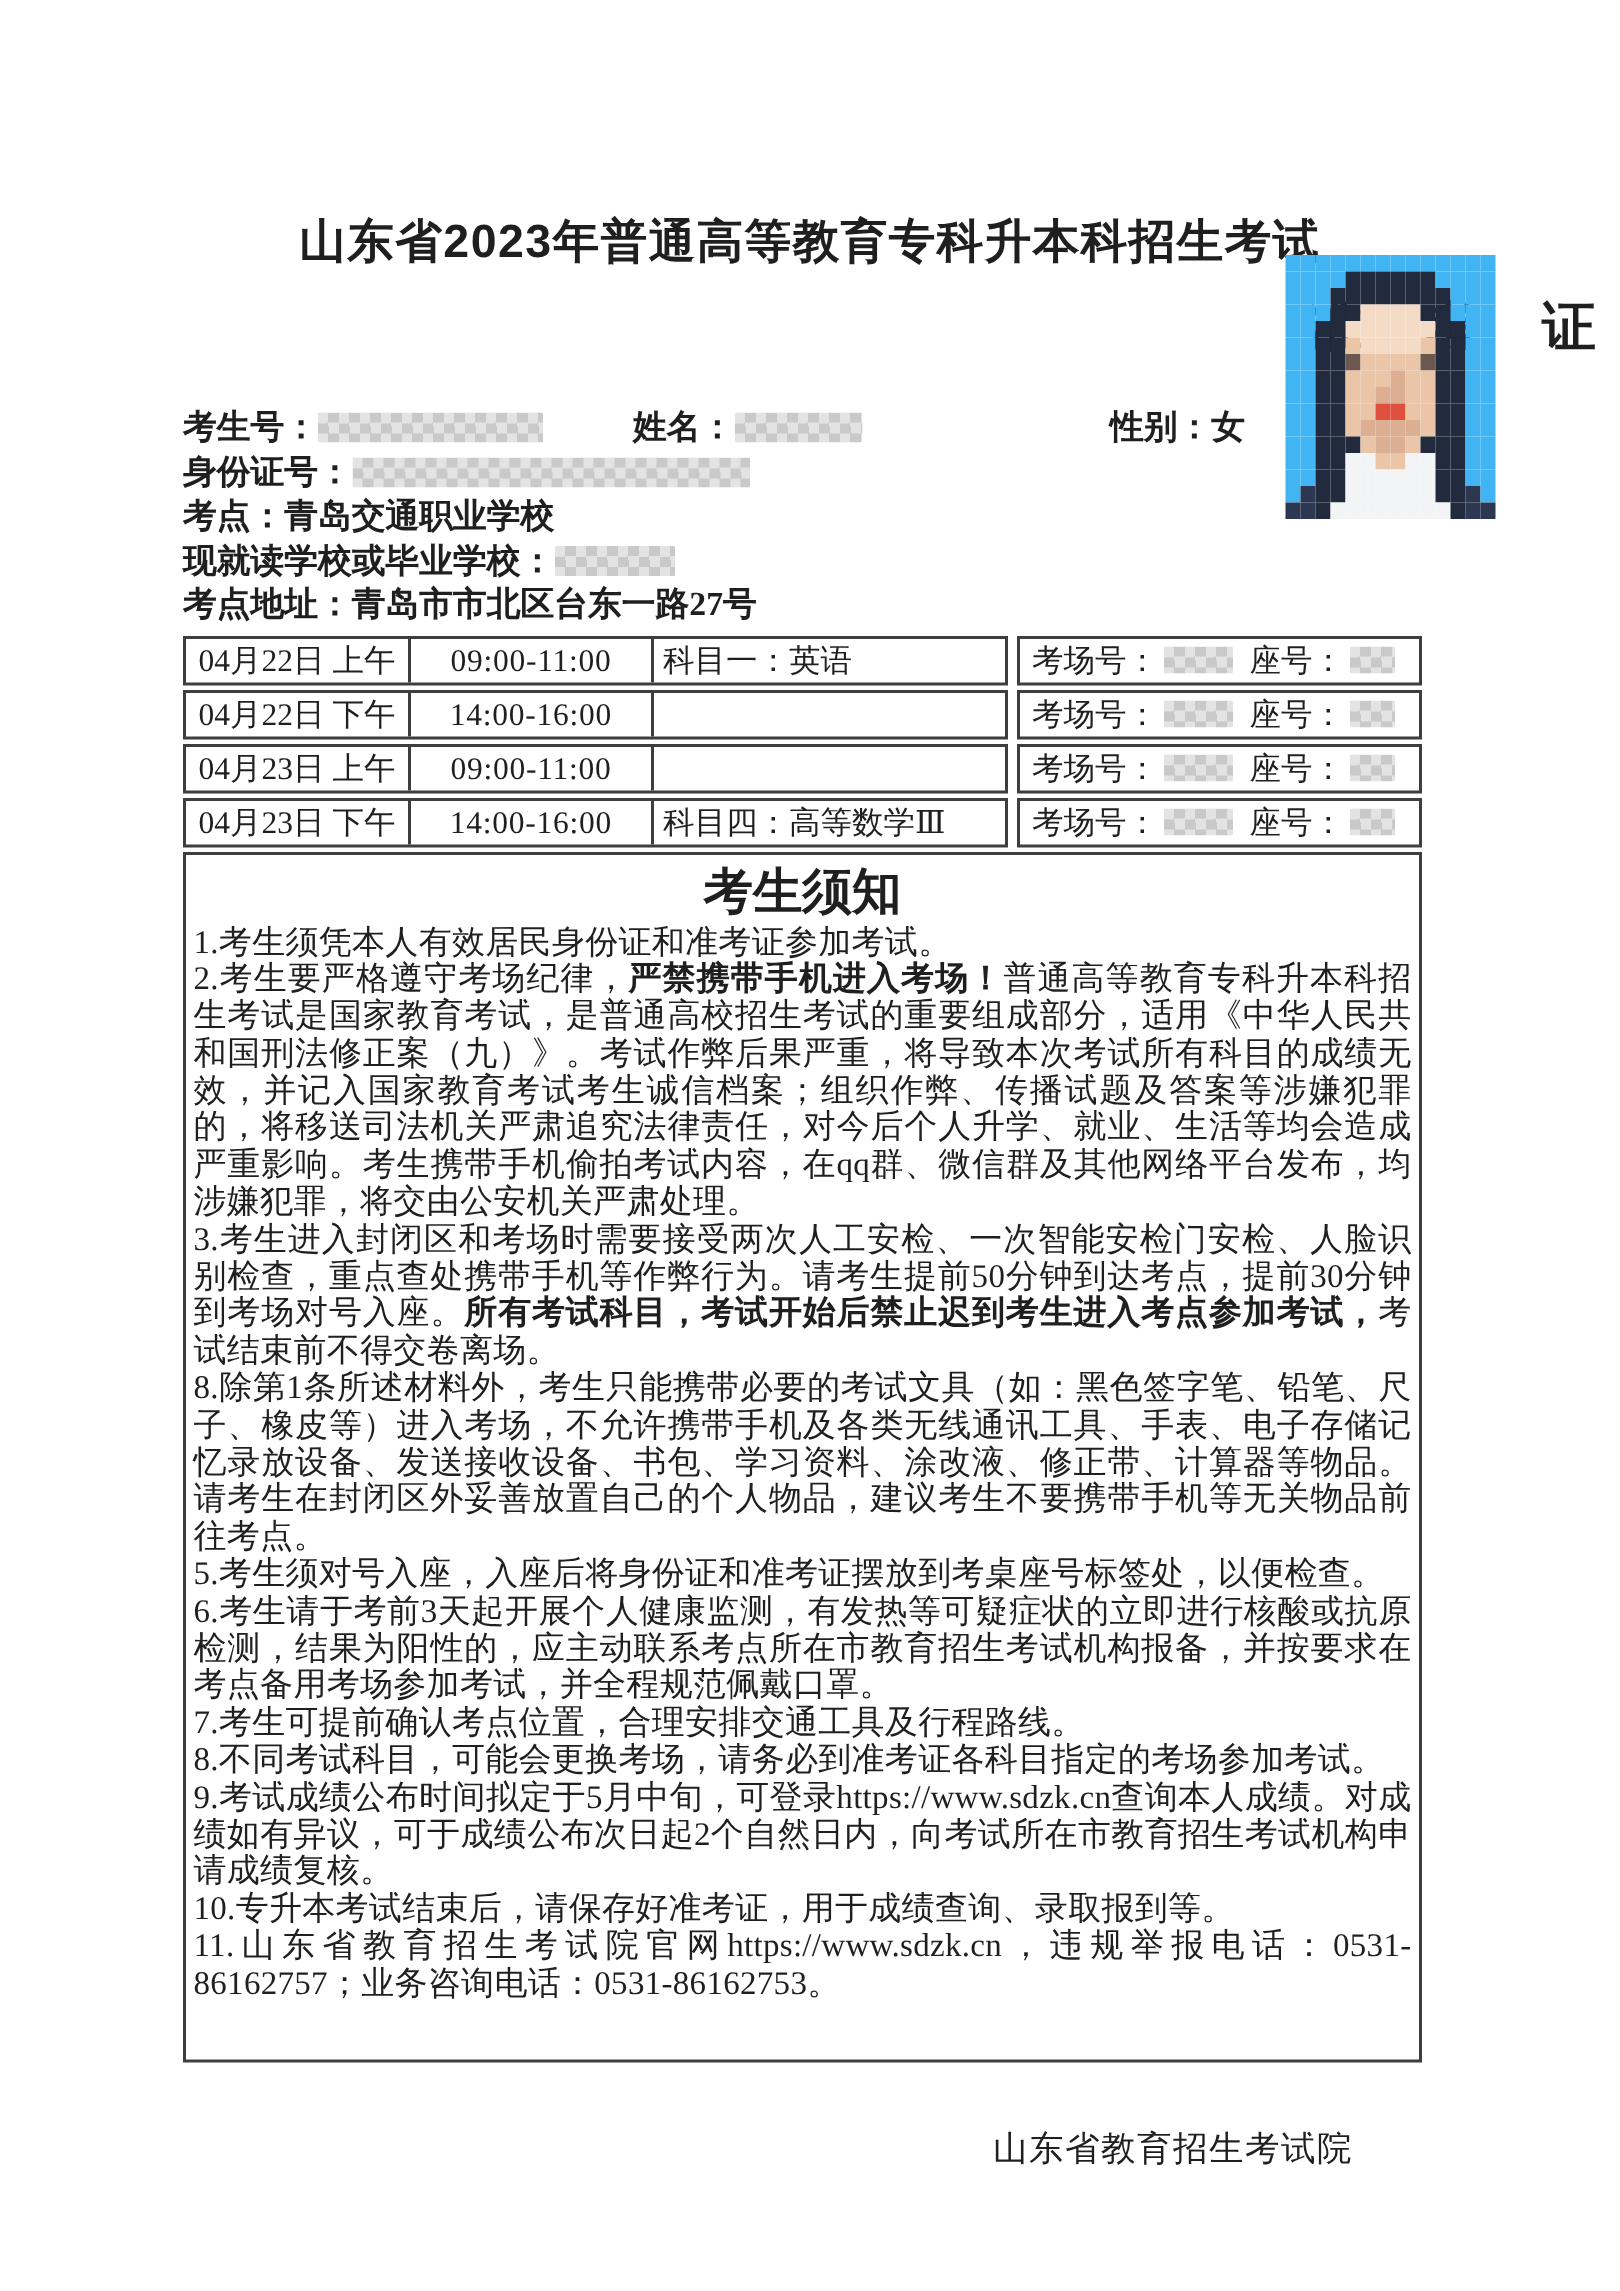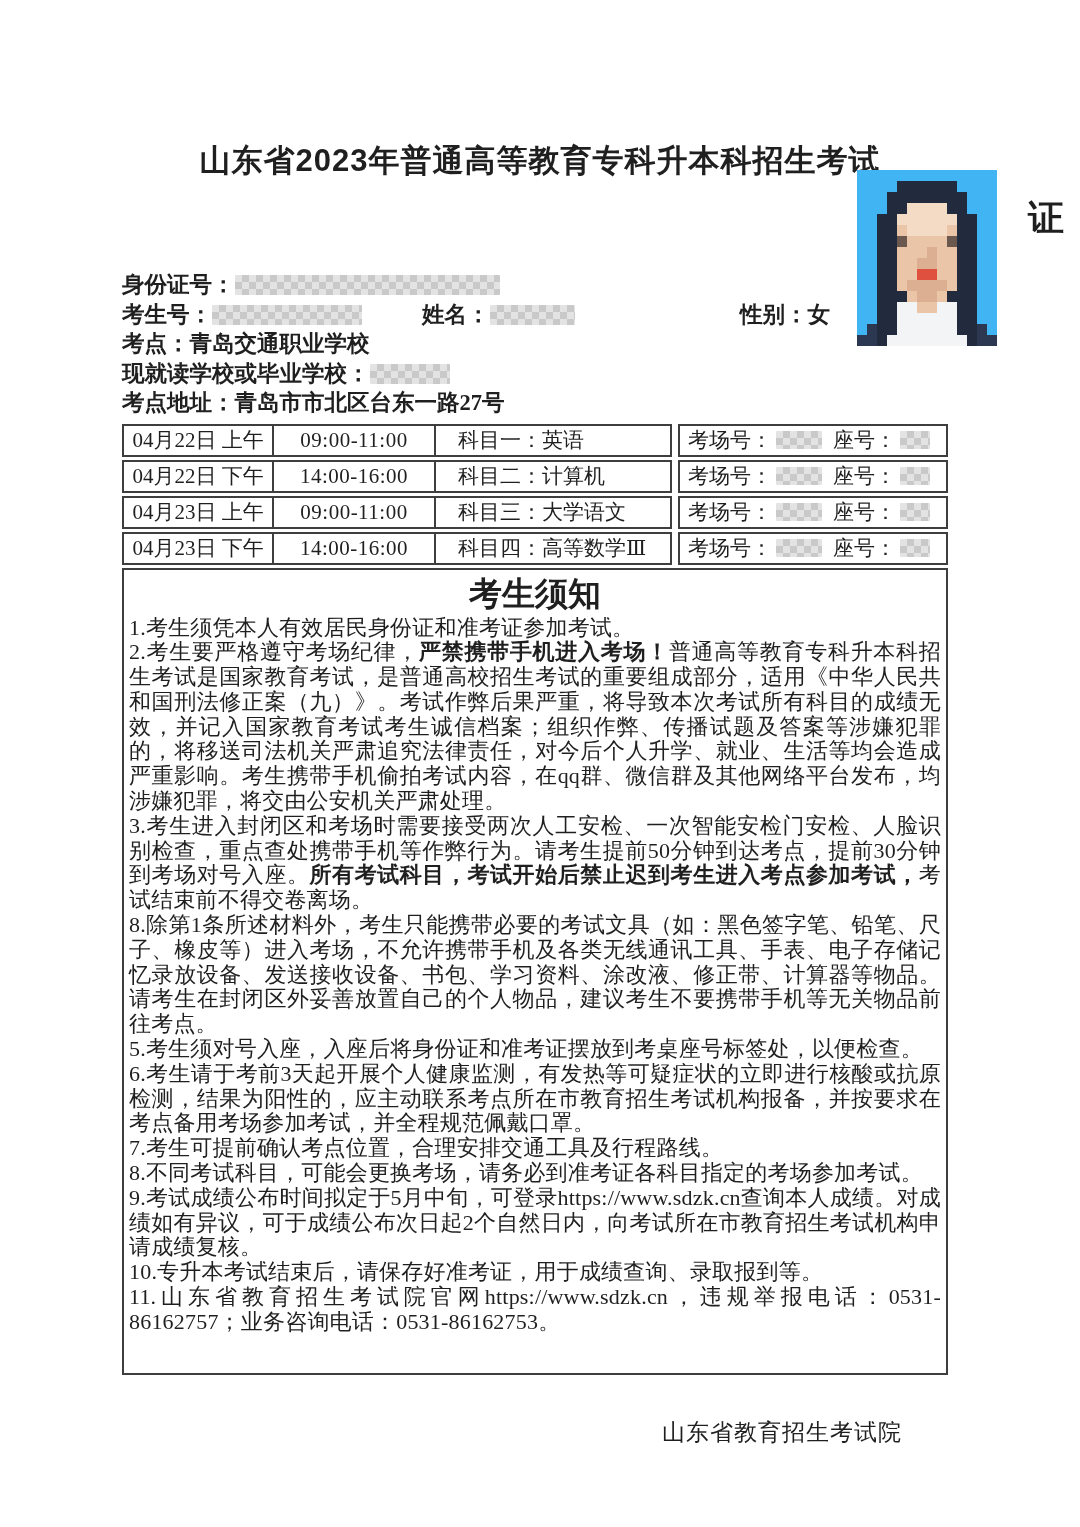--- a/index.html
+++ b/index.html
@@ -77,21 +77,20 @@
     width:160px;flex:0 0 auto;
     border-right:2px solid #3e3e3e;
     display:flex;align-items:center;justify-content:center;
     font-size:21px;letter-spacing:.5px;
   }
   .sched-subject{
     flex:1;
     display:flex;align-items:center;
     padding-left:6px;
     font-size:21px;
-    margin-left:16px;
   }
   .sched-right{
     flex:1;
     margin-left:6px;
     border:2px solid #3e3e3e;
     display:flex;align-items:center;justify-content:space-between;
     padding:0 16px 0 8px;
     font-size:21px;
   }
   .room-group,.seat-group{display:flex;align-items:center;gap:4px;}
@@ -354,25 +353,25 @@
       <div style="background: rgb(242, 244, 246);"></div>
       <div style="background: rgb(242, 244, 246);"></div>
       <div style="background: rgb(242, 244, 246);"></div>
       <div style="background: rgb(34, 43, 62);"></div>
       <div style="background: rgb(44, 55, 82);"></div>
       <div style="background: rgb(44, 55, 82);"></div>
     </div>
 
   <div class="info">
     <div class="info-line">
-      <span>身份证号：</span><span class="rd w265"></span>
-    </div>
-    <div class="info-line">
       <span>考生号：</span><span class="rd w150"></span><span class="name-group"><span>姓名：</span><span class="rd w85"></span></span>
       <span class="gender"><span>性别：</span><span>女</span></span>
+    </div>
+    <div class="info-line">
+      <span>身份证号：</span><span class="rd w265"></span>
     </div>
     <div class="info-line">
       <span>考点：</span><span>青岛交通职业学校</span>
     </div>
     <div class="info-line">
       <span>现就读学校或毕业学校：</span><span class="rd w80"></span>
     </div>
     <div class="info-line">
       <span>考点地址：</span><span>青岛市市北区台东一路27号</span>
     </div>
@@ -393,38 +392,36 @@
           <span class="seat-group">
             <span>座号：</span>
             <span class="rd rd-sm wseat"></span>
           </span>
         </div>
       </div>
       <div class="sched-row">
         <div class="sched-left">
           <div class="sched-date">04月22日 下午</div>
           <div class="sched-time">14:00-16:00</div>
-          <div class="sched-subject">科目二：计算机</div>
         </div>
         <div class="sched-right">
           <span class="room-group">
             <span>考场号：</span>
             <span class="rd rd-sm wroom"></span>
           </span>
           <span class="seat-group">
             <span>座号：</span>
             <span class="rd rd-sm wseat"></span>
           </span>
         </div>
       </div>
       <div class="sched-row">
         <div class="sched-left">
           <div class="sched-date">04月23日 上午</div>
           <div class="sched-time">09:00-11:00</div>
-          <div class="sched-subject">科目三：大学语文</div>
         </div>
         <div class="sched-right">
           <span class="room-group">
             <span>考场号：</span>
             <span class="rd rd-sm wroom"></span>
           </span>
           <span class="seat-group">
             <span>座号：</span>
             <span class="rd rd-sm wseat"></span>
           </span>

